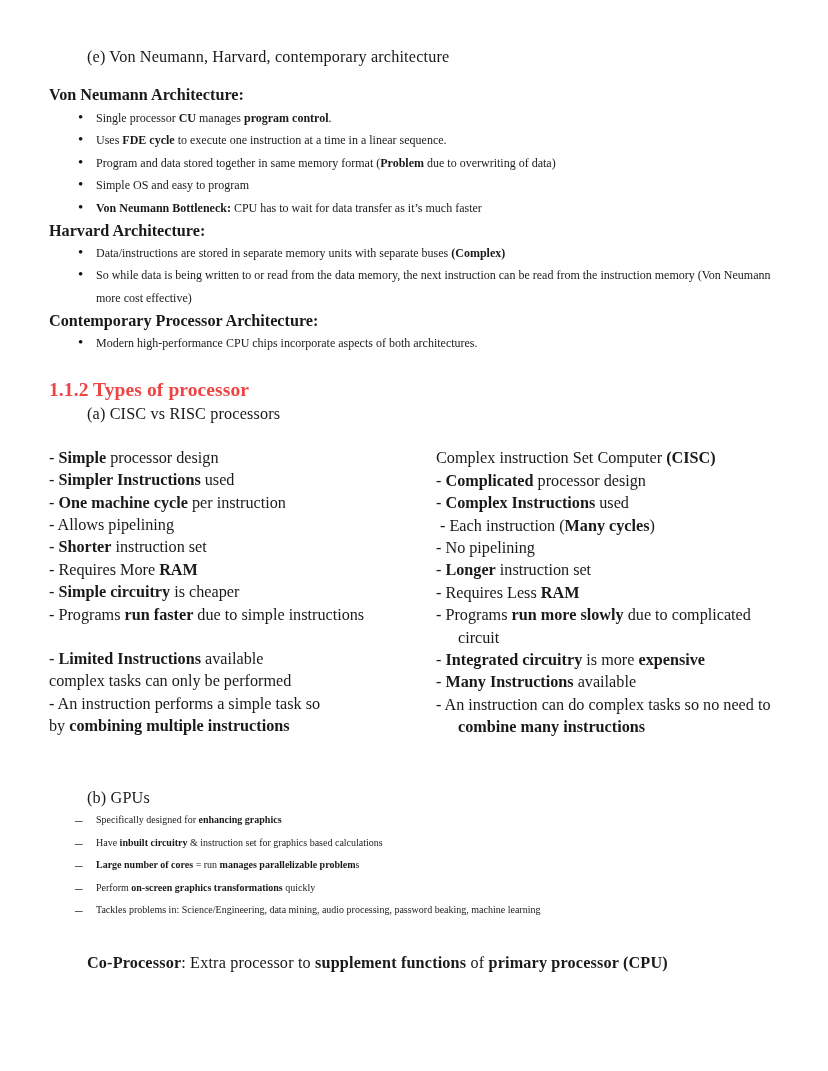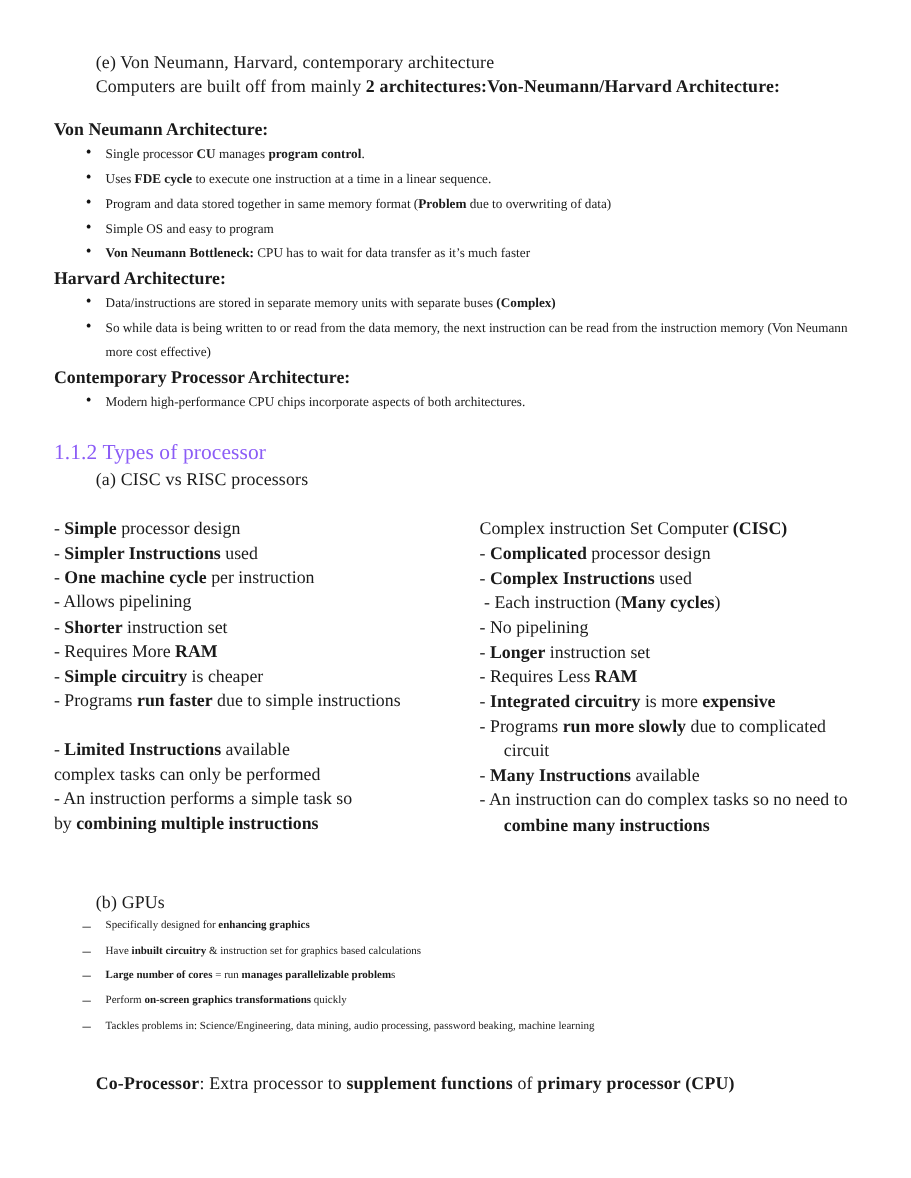--- a/index.html
+++ b/index.html
@@ -43,22 +43,22 @@
   .spacer-md { height: 16px; }
   .spacer-lg { height: 22px; }
 
   
   .sec-head {
     font-weight: bold;
     font-size: 16.2px;
     line-height: 22.3px;
   }
   .h-blue {
-    color: #8b5cf6;
-    font-weight: normal;
+    color: #ef4444;
+    font-weight: bold;
     font-size: 19.5px;
     line-height: 26px;
     font-family: "Liberation Serif", "DejaVu Serif", serif;
     letter-spacing: 0.005em;
   }
 
   
   ul.disc {
     list-style: none;
     margin: 0;
@@ -129,23 +129,20 @@
   }
   .col .gap { height: 22px; }
 </style>
 </head>
 <body>
 
 <div class="page">
   <div class="doc">
 
     <div class="line">(e) Von Neumann, Harvard, contemporary architecture</div>
-    <div class="line">
-      <span>Computers are built off from mainly </span><b>2 architectures:Von-Neumann/Harvard Architecture:</b>
-    </div>
 
     <div class="spacer-md"></div>
 
     <div class="sec-head">Von Neumann Architecture:</div>
     <ul class="disc">
         <li><span>Single processor </span><b>CU</b><span> manages </span><b>program control</b><span>.</span></li>
         <li><span>Uses </span><b>FDE cycle</b><span> to execute one instruction at a time in a linear sequence.</span></li>
         <li><span>Program and data stored together in same memory format (</span><b>Problem</b><span> due to overwriting of data)</span></li>
         <li><span>Simple OS and easy to program</span></li>
         <li><b>Von Neumann Bottleneck:</b><span> CPU has to wait for data transfer as it’s much faster</span></li>
@@ -191,22 +188,22 @@
         <div class="title">
           <span>Complex instruction Set Computer </span><b>(CISC)</b>
         </div>
         <div>
             <div class="row"><span>- </span><b>Complicated</b><span> processor design</span></div>
             <div class="row"><span>- </span><b>Complex Instructions</b><span> used</span></div>
             <div class="row"><span> - Each instruction (</span><b>Many cycles</b><span>)</span></div>
             <div class="row"><span>- No pipelining</span></div>
             <div class="row"><span>- </span><b>Longer</b><span> instruction set</span></div>
             <div class="row"><span>- Requires Less </span><b>RAM</b></div>
+            <div class="row hang"><span>- Programs </span><b>run more slowly</b><span> due to complicated circuit</span></div>
             <div class="row"><span>- </span><b>Integrated circuitry</b><span> is more </span><b>expensive</b></div>
-            <div class="row hang"><span>- Programs </span><b>run more slowly</b><span> due to complicated circuit</span></div>
             <div class="row"><span>- </span><b>Many Instructions</b><span> available</span></div>
             <div class="row hang"><span>- An instruction can do complex tasks so no need to </span><b>combine many instructions</b></div>
           </div>
       </div>
     </div>
 
     <div id="cols-spacer" style="height: 26px;"></div>
 
     <div class="line">(b) GPUs</div>
     <ul class="dash">

